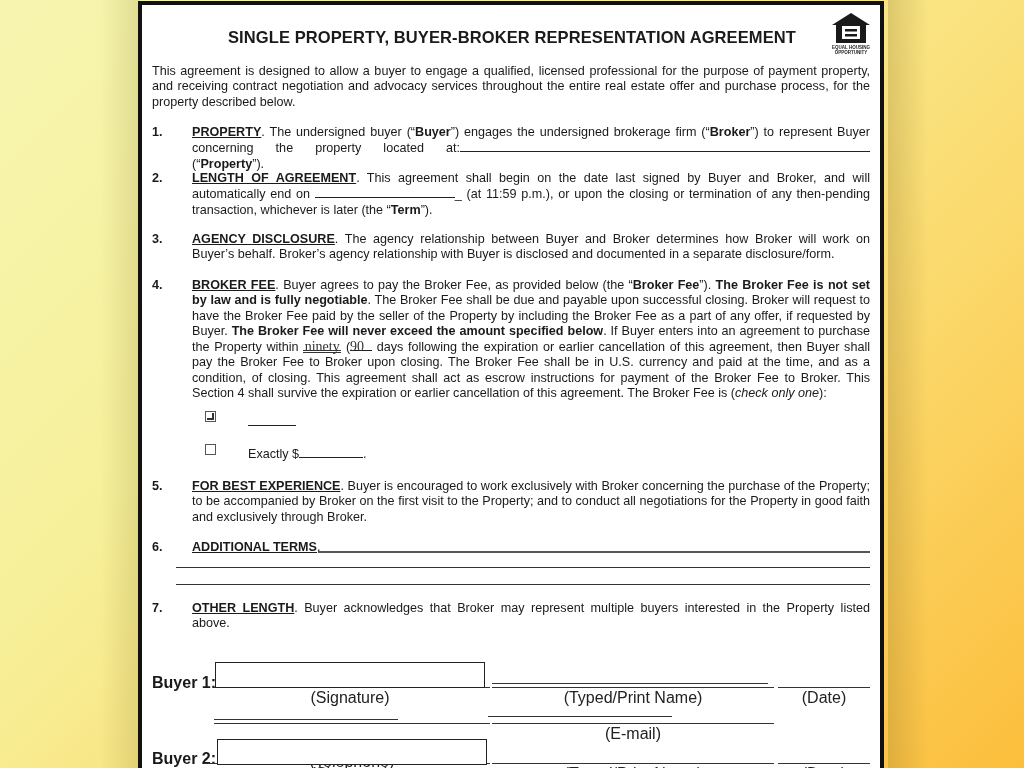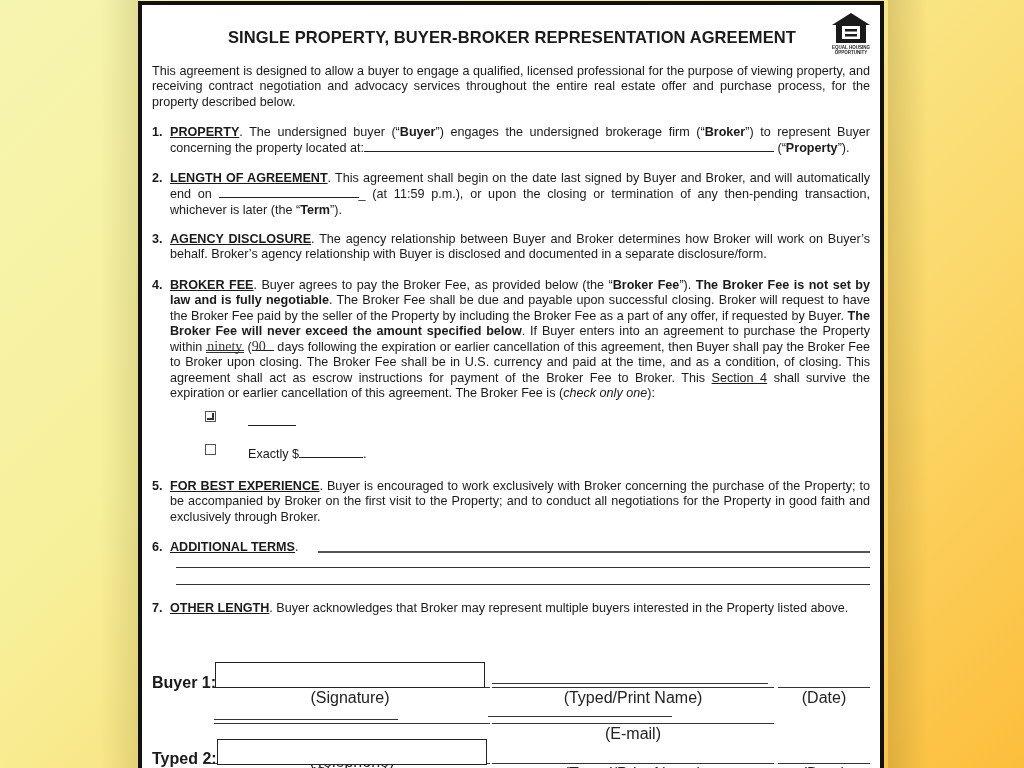--- a/index.html
+++ b/index.html
@@ -29,26 +29,26 @@
     position:absolute; left:686px; top:6px; width:46px; height:46px;
   }
   .eho-text {
     position:absolute; left:0; top:34px; width:46px; text-align:center;
     font-size:4.5px; font-weight:bold; line-height:5px; color:#222;
   }
   .txt { font-size:12.6px; line-height:15.3px; text-align:justify; }
   .intro { position:absolute; left:10px; top:59px; width:718px; }
   .sec { position:absolute; left:10px; width:718px; }
   .num { position:absolute; left:0; top:0; font-weight:bold; }
-  .body { margin-left:18px; }
+  .body { margin-left:40px; }
   .head { font-weight:bold; text-decoration:underline; }
   b { font-weight:bold; }
   .blank { display:inline-block; border-bottom:1px solid #222; height:11px; vertical-align:baseline; }
   .hand { font-family:"Liberation Serif", serif; font-size:14px; color:#333; }
-  .u { text-decoration:underline; }
+  .u { }
   .opt { position:absolute; left:62px; font-size:12.6px; }
   .cb {
     position:absolute; width:11px; height:11px; border:1px solid #555; background:#fff; box-sizing:border-box;
   }
   .cb.checked::after {
     content:""; position:absolute; left:1px; top:1px; width:7px; height:7px; border-bottom:2px solid #333; border-right:2px solid #333; box-sizing:border-box;
   }
   .line { position:absolute; border-bottom:1px solid #333; height:0; }
   .sigbox { position:absolute; border:1.5px solid #222; background:#fff; box-sizing:border-box; }
   .cap { position:absolute; font-size:16px; color:#222; text-align:center; }
@@ -70,21 +70,21 @@
       <rect x="14" y="15" width="18" height="13" fill="#fff"></rect>
       <rect x="17" y="18" width="12" height="2.5" fill="#1a1a1a"></rect>
       <rect x="17" y="23" width="12" height="2.5" fill="#1a1a1a"></rect>
     </svg>
     <div class="eho-text">
       <div>EQUAL HOUSING</div>
       <div>OPPORTUNITY</div>
     </div>
   </div>
 
-  <div class="intro txt">This agreement is designed to allow a buyer to engage a qualified, licensed professional for the purpose of viewing property, and receiving contract negotiation and advocacy services throughout the entire real estate offer and purchase process, for the property described below.</div>
+  <div class="intro txt">This agreement is designed to allow a buyer to engage a qualified, licensed professional for the purpose of payment property, and receiving contract negotiation and advocacy services throughout the entire real estate offer and purchase process, for the property described below.</div>
 
   <div class="sec txt" style="top:120px;">
     <span class="num">1.</span>
     <div class="body">
       <span class="head">PROPERTY</span><span>.  The undersigned buyer (“</span><b>Buyer</b><span>”) engages the undersigned brokerage firm (“</span><b>Broker</b><span>”) to represent Buyer concerning the property located at:</span><span class="blank" style="width:410px;"></span><span> (“</span><b>Property</b><span>”).</span>
     </div>
   </div>
 
   <div class="sec txt" style="top:166px;">
     <span class="num">2.</span>
@@ -152,21 +152,21 @@
   <div class="line" style="left:636px; top:682px; width:92px;"></div>
   <div class="cap" style="left:636px; top:684px; width:92px;">(Date)</div>
 
   <div class="line" style="left:72px; top:714px; width:184px;"></div>
   <div class="line" style="left:72px; top:718px; width:276px;"></div>
   <div class="cap" style="left:72px; top:720px; width:276px;margin-top:28px;">(Telephone)</div>
   <div class="line" style="left:346px; top:711px; width:184px;"></div>
   <div class="line" style="left:350px; top:718px; width:282px;"></div>
   <div class="cap" style="left:350px; top:720px; width:282px;">(E-mail)</div>
 
-  <div class="lbl" style="left:10px; top:745px;">Typed 2:</div>
+  <div class="lbl" style="left:10px; top:745px;">Buyer 2:</div>
   <div class="line" style="left:62px; top:758px; width:286px;"></div>
   <div class="sigbox" style="left:75px; top:734px; width:270px; height:26px;"></div>
   <div class="cap" style="left:73px; top:760px; width:270px;">(Signature)</div>
   <div class="line" style="left:350px; top:758px; width:282px;"></div>
   <div class="cap" style="left:350px; top:760px; width:282px;">(Typed/Print Name)</div>
   <div class="line" style="left:636px; top:758px; width:92px;"></div>
   <div class="cap" style="left:636px; top:760px; width:92px;">(Date)</div>
 
 </div>
 

